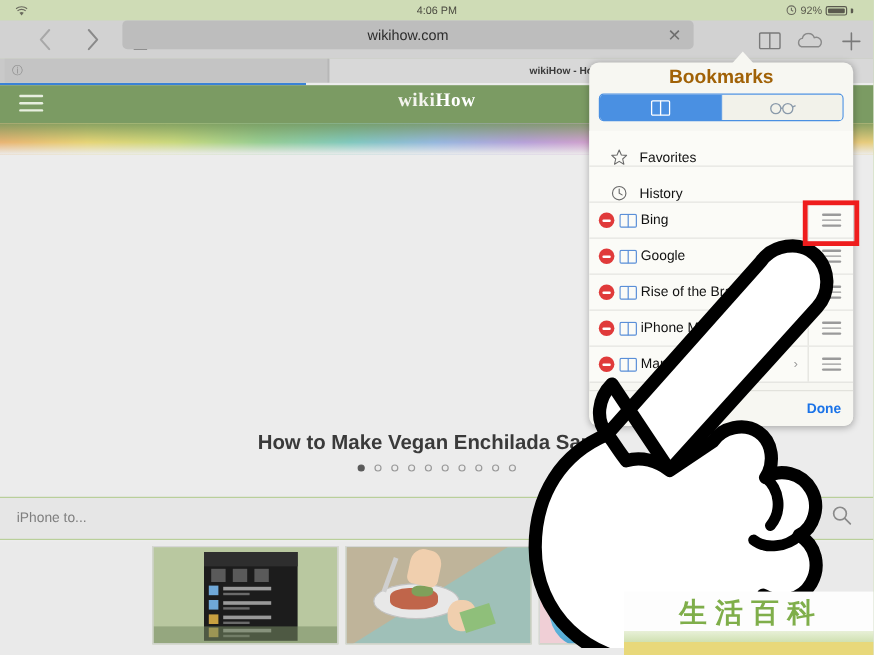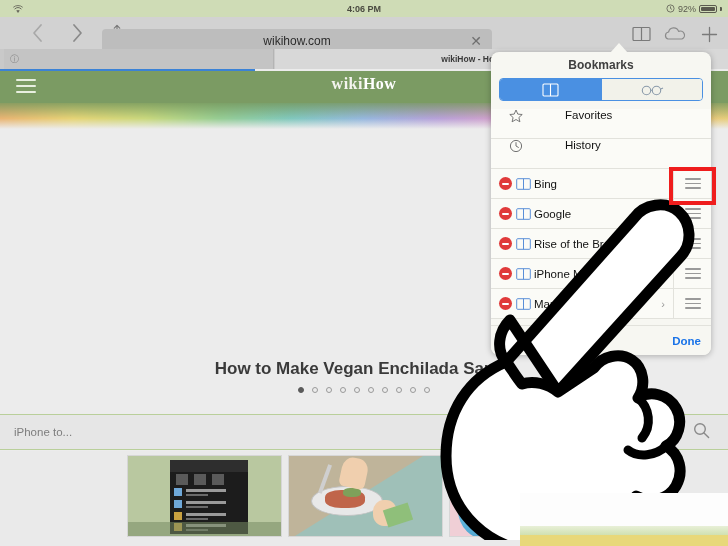--- a/index.html
+++ b/index.html
@@ -14,39 +14,39 @@
   #frame { position:absolute; inset:0; background:#c8dcae; }
 
   
   #statusbar {
     position:absolute; left:0; top:0; width:728px; height:17px;
     background:#cfdcb6;
     display:flex; align-items:center;
     font-size:9px; color:#5a5a4e;
   }
   #sb-left { position:absolute; left:8px; display:flex; align-items:center; gap:4px;flex-direction:column; }
-  #sb-center { position:absolute; left:0; width:728px; text-align:center; font-size:9px; font-weight:bold; color:#4a4a40; }
-  #sb-right { position:absolute; right:6px; display:flex; align-items:center; gap:3px; }
+  #sb-center { position:absolute; left:0; width:728px; text-align:center; font-size:9px; font-weight:normal; color:#4a4a40; }
+  #sb-right { position:absolute; right:17px; display:flex; align-items:center; gap:3px; }
   .ipad-label { font-size:9px; font-weight:bold; }
   .battery-body {
     width:18px; height:8px; border:1px solid #5a5a4e; border-radius:2px;
     position:relative; background:transparent;
   }
   .battery-fill { position:absolute; left:1px; top:1px; bottom:1px; width:14px; background:#5a5a4e; border-radius:1px; }
   .battery-tip { width:2px; height:4px; background:#5a5a4e; border-radius:0 1px 1px 0; }
 
   
   #toolbar {
     position:absolute; left:0; top:17px; width:728px; height:32px;
     background:#d2d2d2;
     display:flex; align-items:center;
   }
   .tb-icon { width:30px; height:30px; display:flex; align-items:center; justify-content:center; }
   #urlbar {
-    position:absolute; left:102px; top:12px; width:390px; height:24px;
+    position:absolute; left:102px; top:0; width:476px; height:24px;
     background:#bdbdbd; border-radius:4px;
     display:flex; align-items:center; justify-content:center;
     font-size:12px; color:#2c2c2c;
   }
   #url-clear { position:absolute; right:10px; top:4px; font-size:14px; color:#6f6f6f; line-height:16px; }
   #tb-right { position:absolute; right:4px; top:2px; display:flex; align-items:center; gap:4px; }
 
   
   #tabbar {
     position:absolute; left:0; top:49px; width:728px; height:20px;
@@ -169,21 +169,21 @@
     box-shadow:0 1px 6px rgba(0,0,0,0.28);
     overflow:hidden; z-index:40;
   }
   #pop-arrow {
     position:absolute; left:610px; top:43px; width:0; height:0;
     border-left:9px solid transparent; border-right:9px solid transparent;
     border-bottom:10px solid #f7f7f2; z-index:41;
   }
   #pop-title {
     height:26px; display:flex; align-items:center; justify-content:center;
-    font-size:12px; font-weight:bold; color:#404040;
+    font-size:16px; font-weight:bold; color:#a16207;
   }
   #segmented {
     margin:0 8px; height:23px; display:flex;
     border:1px solid #4a90e2; border-radius:4px; overflow:hidden;
   }
   .seg { flex:1; display:flex; align-items:center; justify-content:center; }
   .seg.active { background:#4a90e2; }
   .seg.inactive { background:#f2f2ea; }
   #seg-divider { width:1px; background:#4a90e2; }
 
@@ -200,21 +200,21 @@
   .bm-icon { width:22px; display:flex; justify-content:center; flex:none; }
   .bm-label { font-size:11.5px; color:#111; flex:1; }
   .bm-chevron { font-size:11px; color:#9a9a9a; margin-right:8px; }
   .bm-handle {
     width:38px; height:100%; display:flex; flex-direction:column;
     align-items:center; justify-content:center; gap:3px;
     border-left:1px solid #e2e2dc; flex:none;
   }
   .bm-handle span { display:block; width:16px; height:1.6px; background:#9a9a9a; border-radius:1px; }
 
-  .bm-simple { height:30px; display:flex; align-items:flex-start; border-bottom:1px solid #e2e2dc; background:#fbfbf7;gap:32px; }
+  .bm-simple { height:30px; display:flex; align-items:flex-end; border-bottom:1px solid #e2e2dc; background:#fbfbf7; }
   .bm-simple .bm-icon { width:34px; margin-left:8px; }
 
   #pop-bottom {
     position:absolute; left:0; bottom:0; width:100%; height:30px;
     display:flex; align-items:center; justify-content:space-between;
     padding:0 10px; background:#f7f7f2; border-top:1px solid #e2e2dc;
   }
   #new-folder { font-size:11.5px; color:#a8bcd4; }
   #done-btn { font-size:11.5px; color:#1a73e8; font-weight:bold; }
 
@@ -596,15 +596,16 @@
                C 150 224, 136 220, 124 224
                C 116 214, 112 206, 108 202 Z"></path>
     </g>
     <g fill="none" stroke="#000000" stroke-width="9" stroke-linecap="round">
       <path d="M240 238 C 252 248, 254 266, 244 278"></path>
       <path d="M268 286 C 258 296, 240 298, 230 290"></path>
     </g>
   </svg>
 
   <div id="bimeiz">
+    <div id="bimeiz-cn">生活百科</div>
   </div>
 
 </div>
 
 </body></html>

